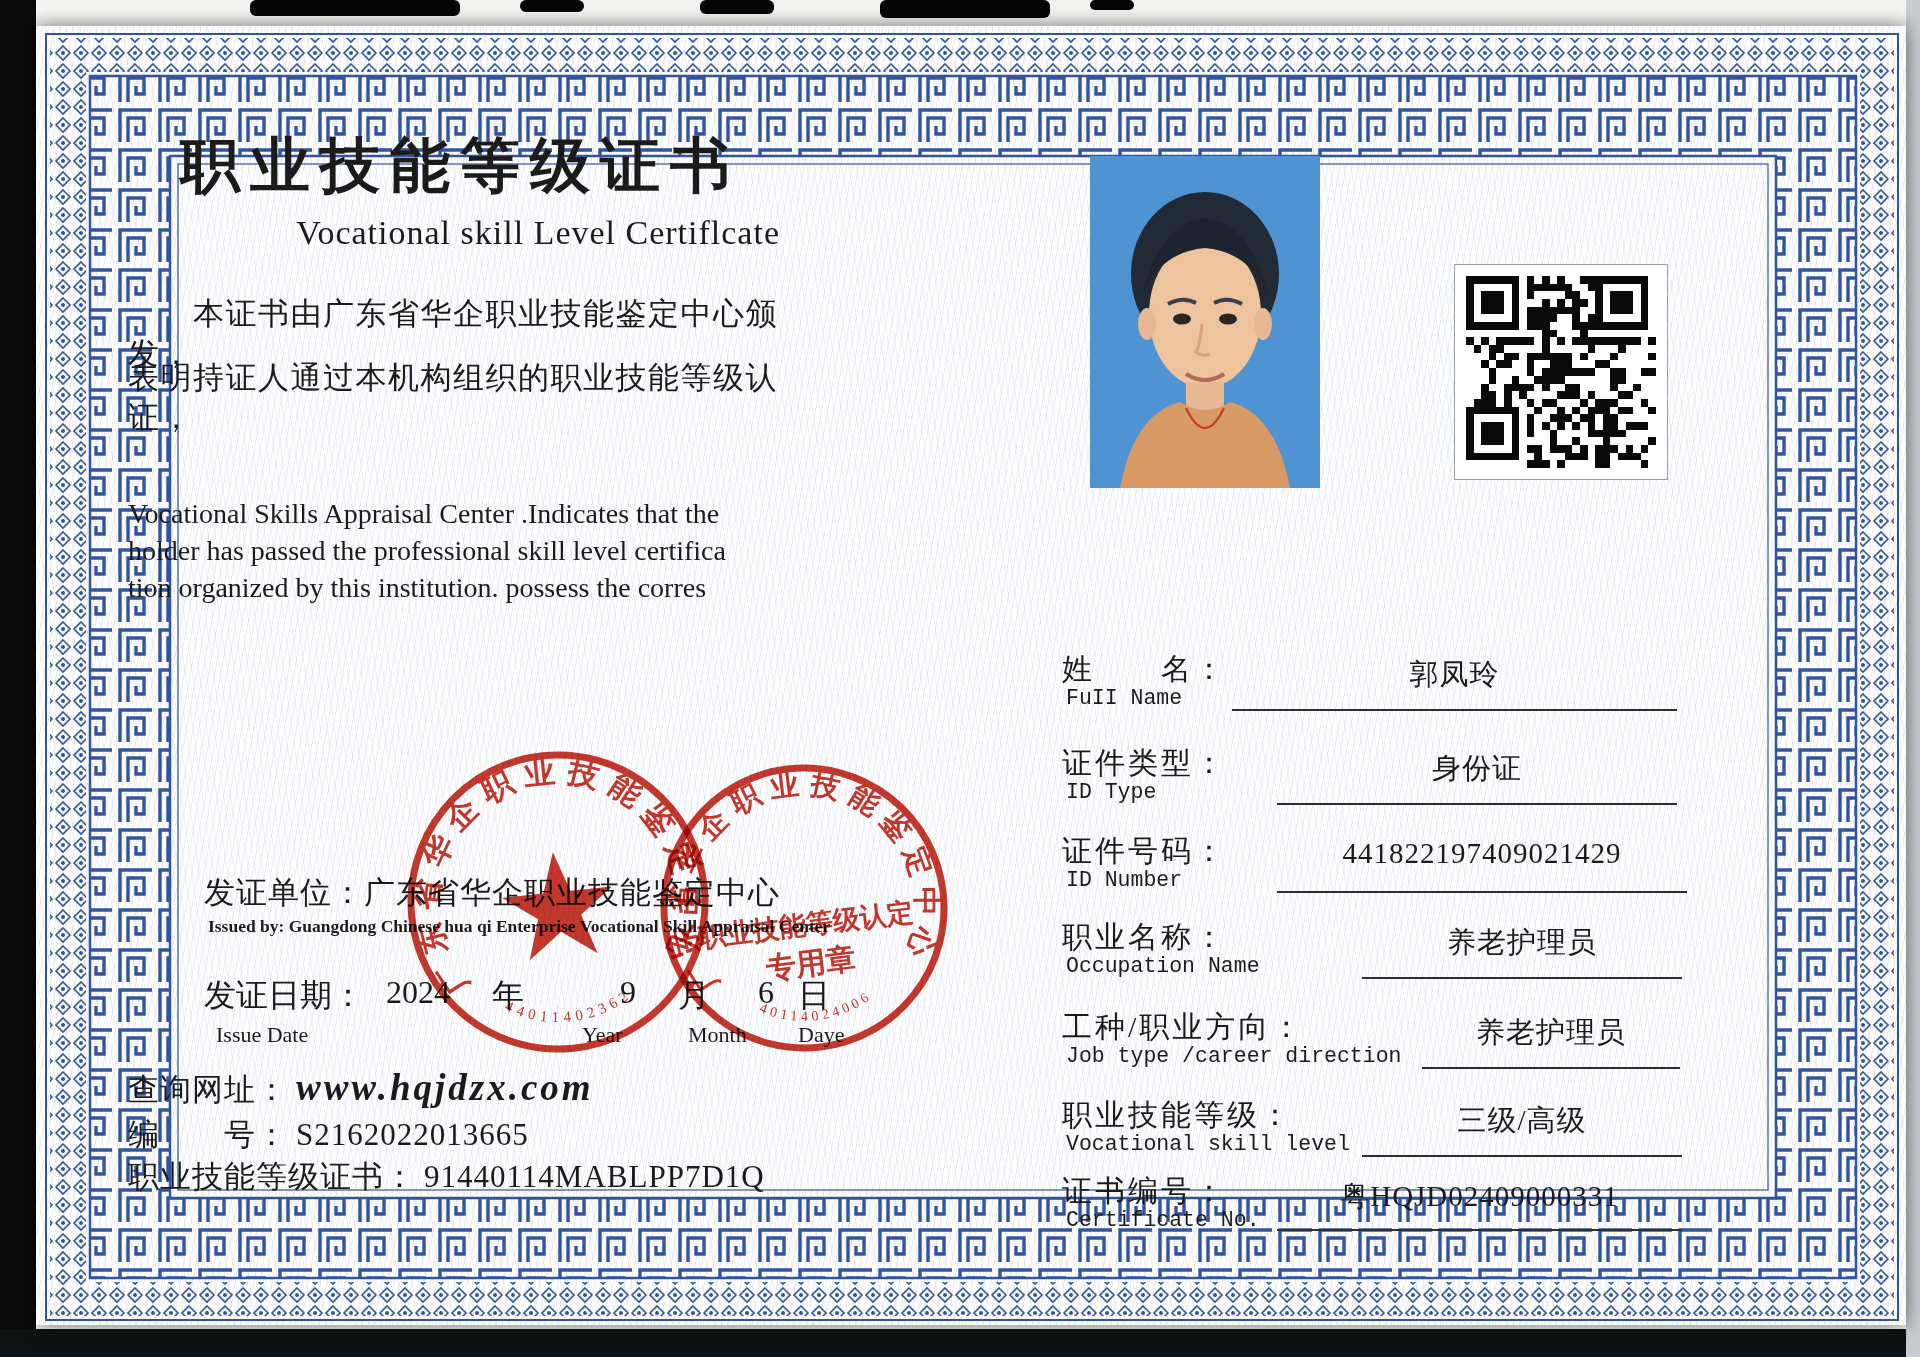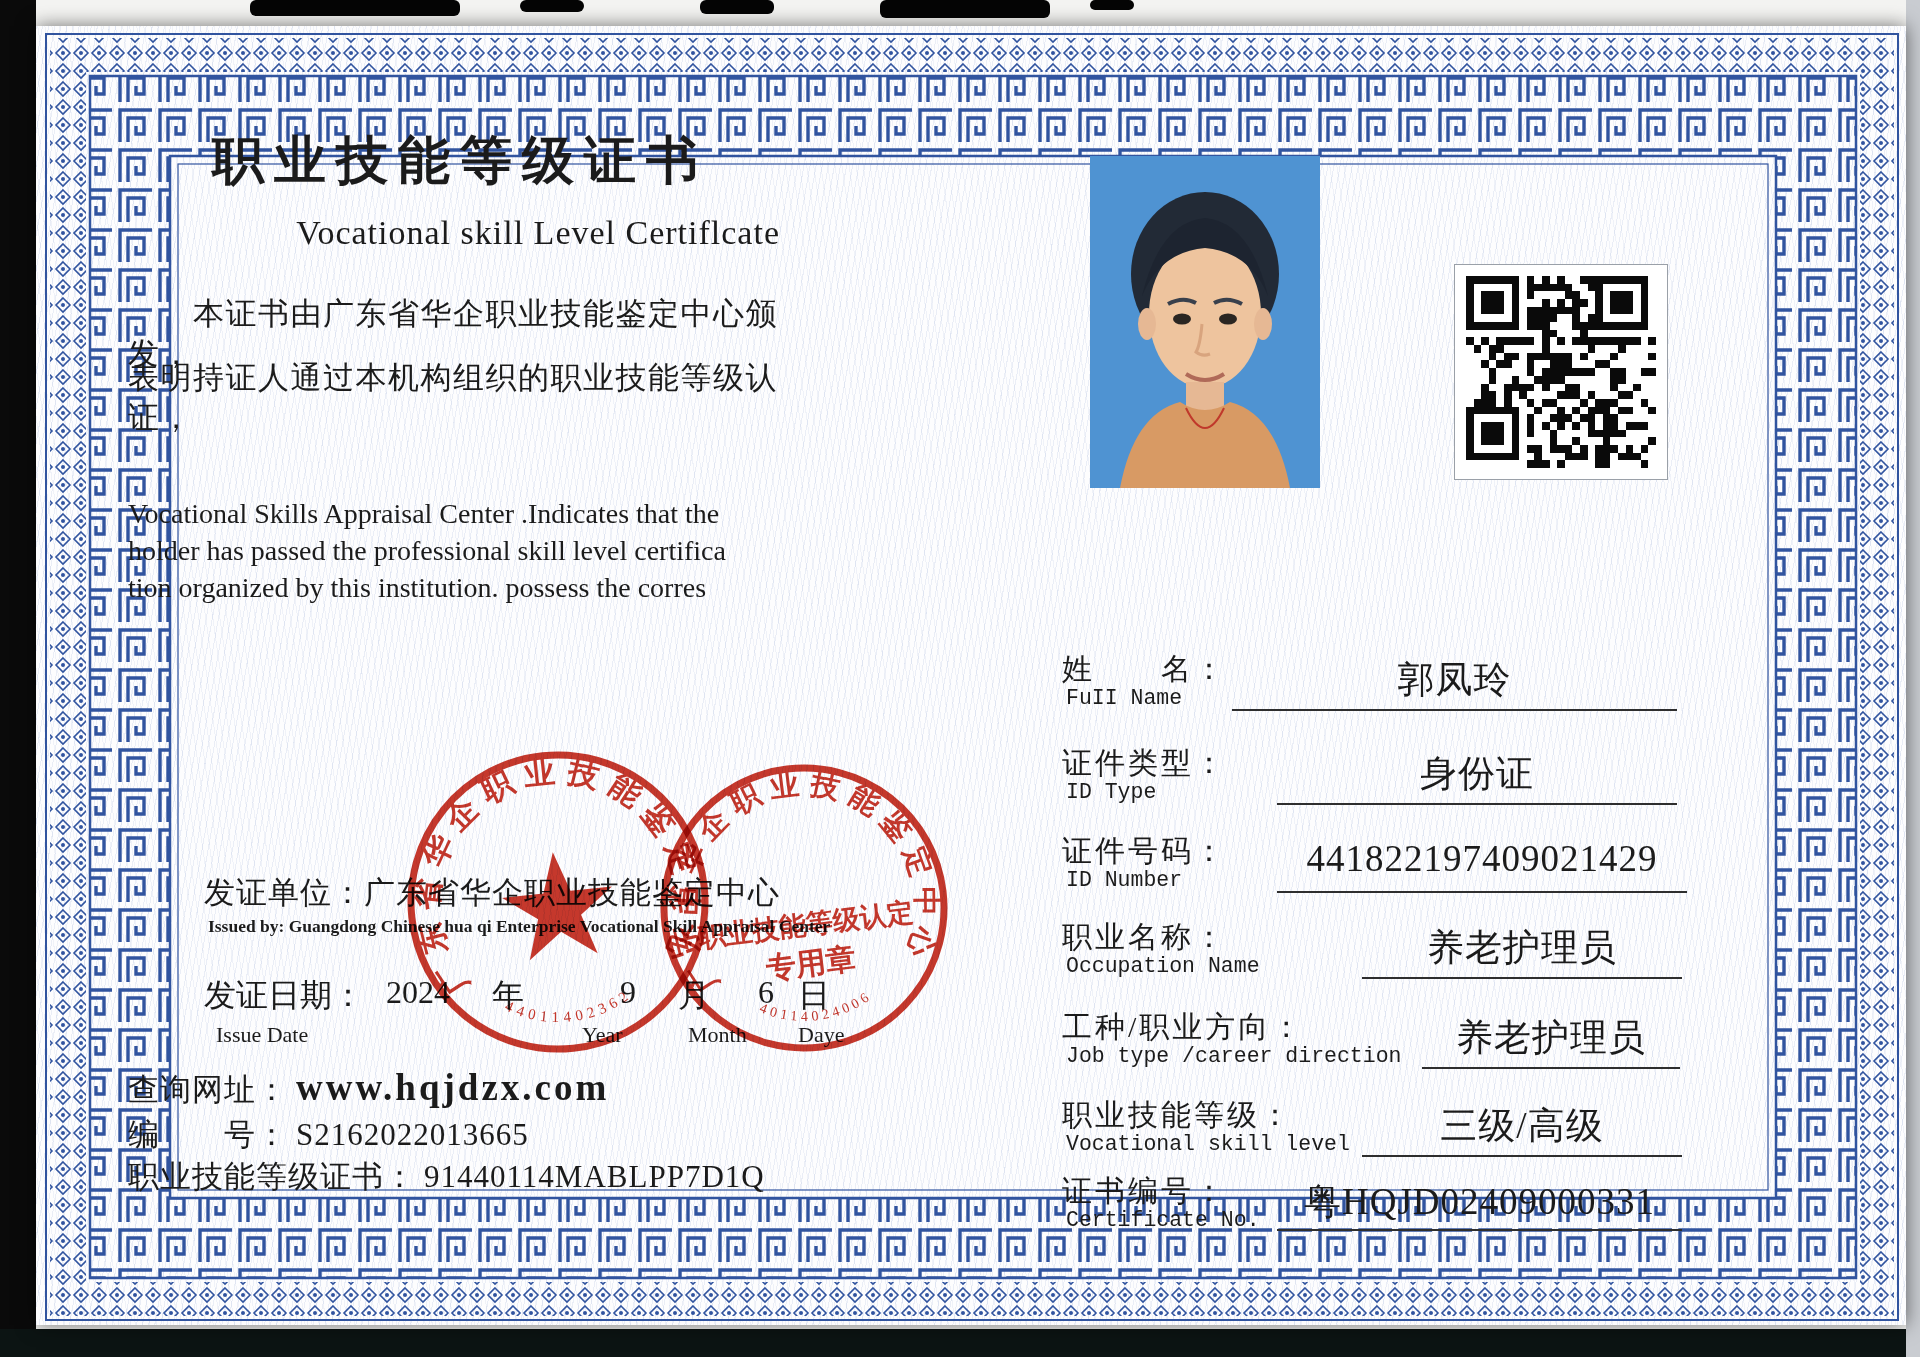--- a/index.html
+++ b/index.html
@@ -13,43 +13,43 @@
   .page{position:absolute;left:36px;top:26px;width:1870px;height:1299px;background:#fdfdfe;
         box-shadow:0 0 18px rgba(0,0,0,.55);}
   .page::before{content:"";position:absolute;inset:0;
         background-image:
           repeating-linear-gradient(100deg, rgba(120,145,200,.14) 0 1px, transparent 1px 6px),
           repeating-linear-gradient(82deg, rgba(120,145,200,.10) 0 1px, transparent 1px 7px);
   }
   svg.frame{position:absolute;left:0;top:0;}
 
   .abs{position:absolute;}
-  .title-cn{left:104px;top:100px;width:640px;text-align:center;font-size:52px;font-weight:bold;
+  .title-cn{left:104px;top:100px;width:640px;text-align:center;font-size:60px;font-weight:bold;
             letter-spacing:10px;}
   .title-en{left:104px;top:188px;width:640px;text-align:right;font-size:34px;letter-spacing:1px;}
   .cn-line{left:92px;width:672px;font-size:31px;letter-spacing:1.5px;line-height:40px;}
   .indent{text-indent:2.1em;}
   .en-line{left:92px;width:672px;font-size:28px;line-height:34px;}
   .en-indent{text-indent:2.2em;}
 
   .issuer-cn{left:168px;top:846px;font-size:31px;letter-spacing:1px;}
   .issuer-en{left:172px;top:890px;font-size:17.5px;font-weight:bold;}
 
   .date-cn{font-size:32px;}
   .date-sub{font-size:22px;}
 
   .foot-line{left:92px;display:flex;align-items:baseline;}
   .foot-label{font-size:31px;letter-spacing:1px;}
-  .site-value{font-size:37px;font-weight:bold;letter-spacing:3px;margin-left:8px;}
+  .site-value{font-size:37px;font-weight:bold;letter-spacing:3px;margin-left:8px;font-style:italic;}
   .foot-value{font-size:31px;letter-spacing:1px;margin-left:8px;}
 
   .field{position:absolute;left:1026px;width:640px;height:72px;margin-top:45px;}
   .f-cn{position:absolute;left:0;top:0;font-size:30px;letter-spacing:3px;}
   .f-en{position:absolute;left:4px;top:37px;font-size:21.5px;font-family:Liberation Mono, monospace;}
-  .f-value{position:absolute;top:6px;font-size:37px;text-align:center;letter-spacing:1px;}
+  .f-value{position:absolute;top:6px;font-size:29px;text-align:center;letter-spacing:1px;}
   .f-line{position:absolute;height:0;border-bottom:2px solid #2e2e2e;}
 
   .seal{position:absolute;mix-blend-mode:multiply;opacity:.93;}
   .photo{position:absolute;left:1054px;top:130px;width:230px;height:332px;}
   .qr{position:absolute;left:1418px;top:238px;width:214px;height:216px;background:#fff;
       border:1px solid #9aa0a8;box-sizing:border-box;padding:11px;}
   .qr-grid{width:100%;height:100%;display:grid;grid-template-columns:repeat(25,1fr);
            grid-template-rows:repeat(25,1fr);}
   .qm{background:transparent;}
   .qm.on{background:#0a0a0a;}

